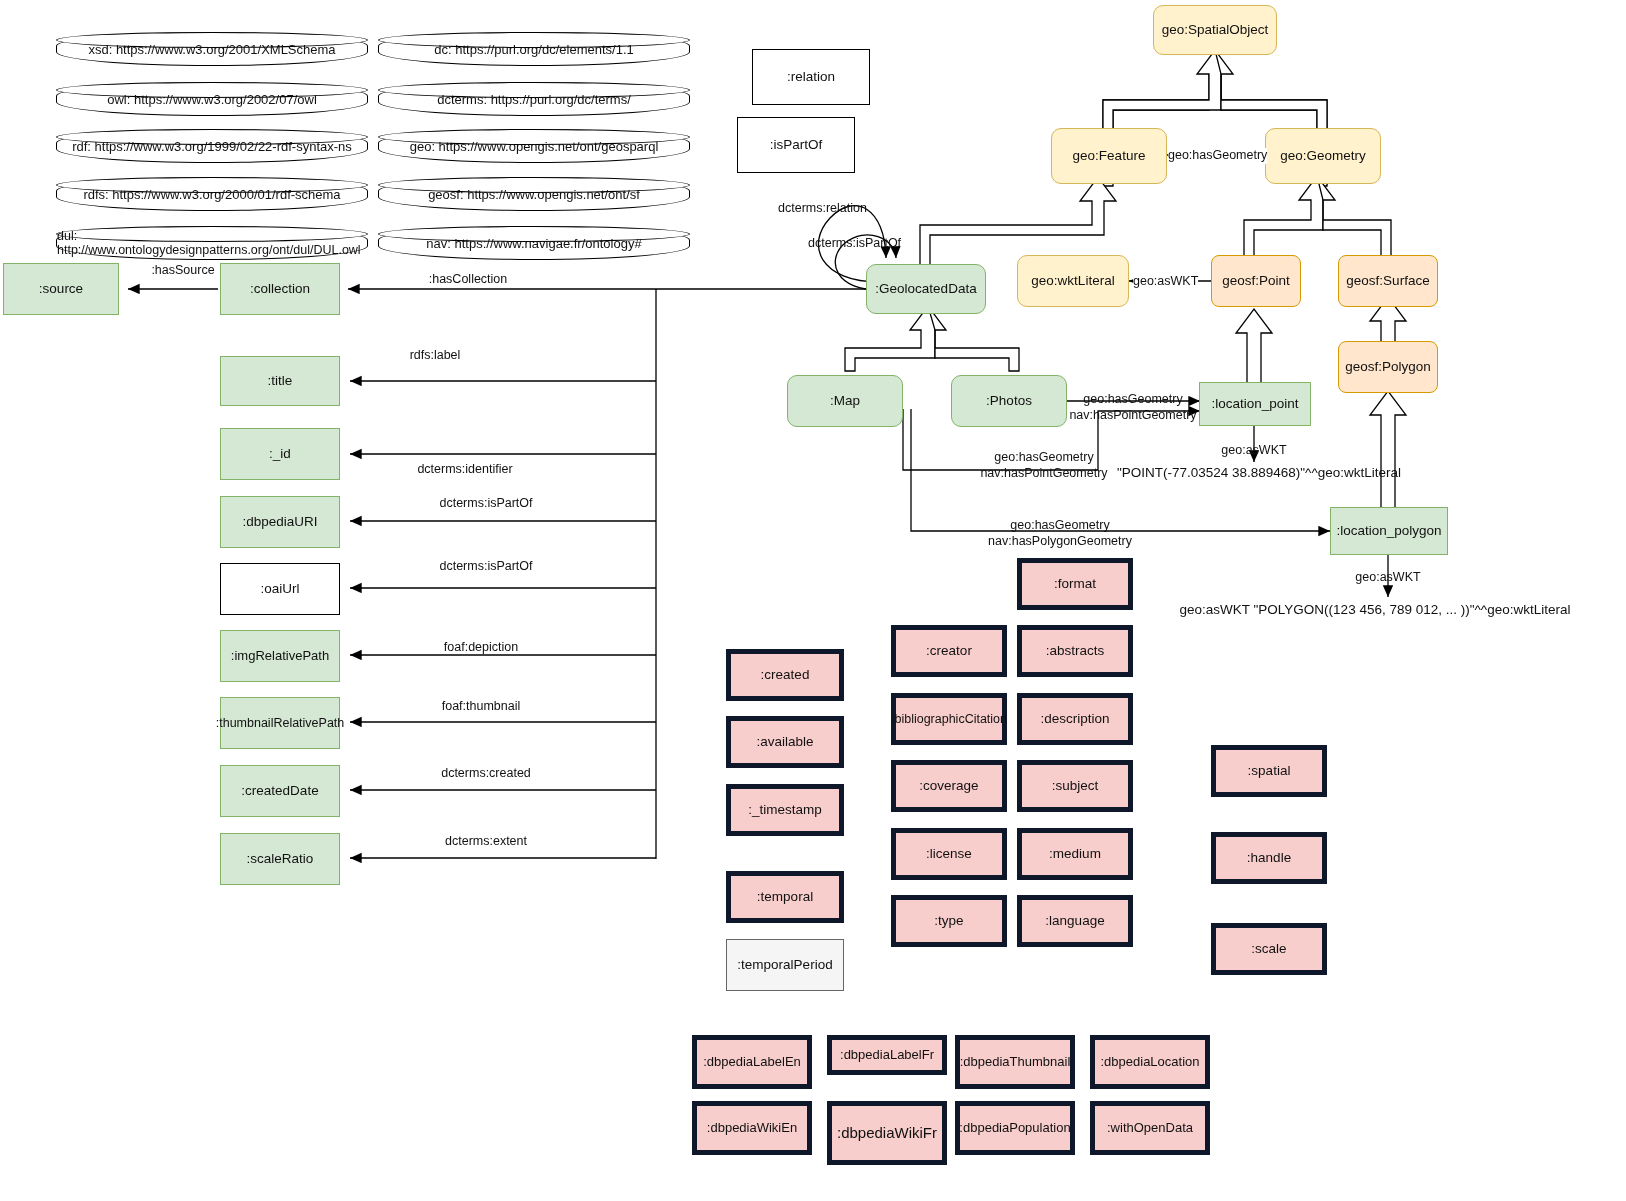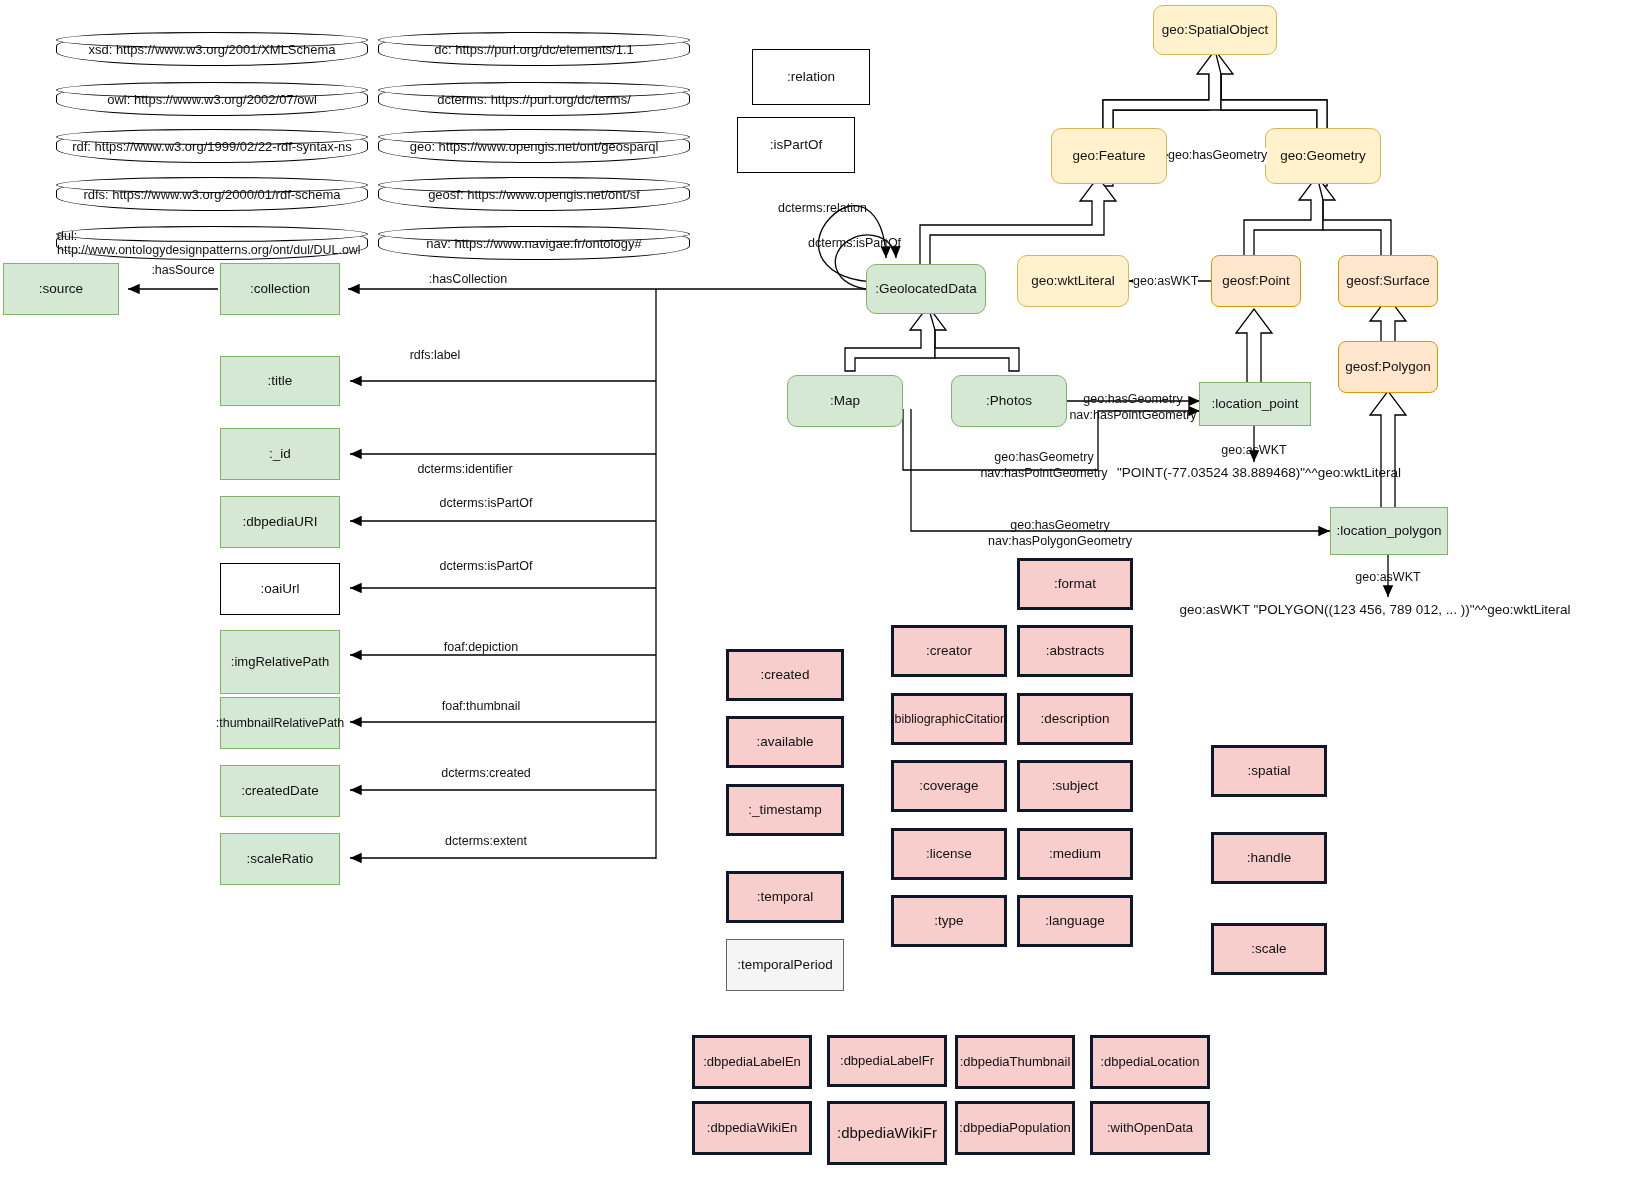--- a/index.html
+++ b/index.html
@@ -1,21 +1,21 @@
 <!DOCTYPE html>
 <html><head>
 <meta charset="utf-8">
 <title>Ontology Diagram</title>
 <style>
   html,body{margin:0;padding:0;background:#ffffff;}
   body{font-family:"Liberation Sans", sans-serif;}
   #canvas{position:relative;width:1626px;height:1201px;overflow:hidden;background:#fff;}
   .node{position:absolute;box-sizing:border-box;display:flex;align-items:center;justify-content:center;text-align:center;font-size:13.5px;color:#111;line-height:1.15;padding:2px 4px;}
   .green{background:#d5e8d4;border:1px solid #82b366;}
-  .pink{background:#f8cecc;border:3px solid #0f172a;}
+  .pink{background:#f8cecc;border:5px solid #0f172a;}
   .yellow{background:#ffe6cc;border:1px solid #d79b00;border-radius:8px;}
   .lyellow{background:#fff2cc;border:1px solid #d6b656;border-radius:10px;}
   .white{background:#ffffff;border:1px solid #000000;}
   .grey{background:#f5f5f5;border:1px solid #666666;}
   .greensq{background:#d5e8d4;border:1px solid #82b366;}
   .rounded{border-radius:10px;}
   .cyl{position:absolute;box-sizing:border-box;background:#ffffff;border:1px solid #000;border-radius:50%/14px;display:flex;align-items:center;justify-content:center;font-size:13px;color:#111;margin-top:16px;}
   .cyl:before{content:"";position:absolute;left:-1px;right:-1px;top:-1px;height:16px;border:1px solid #000;border-radius:50%;background:#fff;box-sizing:border-box;}
   .cyl span{position:relative;z-index:2;}
   .lbl{position:absolute;font-size:12.5px;color:#111;white-space:nowrap;line-height:1.25;}
@@ -146,21 +146,21 @@
   <div class="node greensq" style="left:1199px;top:382px;width:112px;height:44px;display:flex;align-items:center;justify-content:center;font-size:13.5px;">:location_point</div>
   <div class="node greensq" style="left:1330px;top:507px;width:118px;height:48px;">:location_polygon</div>
 
   <div class="node greensq" style="left:3px;top:263px;width:116px;height:52px;">:source</div>
   <div class="node greensq" style="left:220px;top:263px;width:120px;height:52px;">:collection</div>
 
   <div class="node greensq" style="left:220px;top:356px;width:120px;height:50px;">:title</div>
   <div class="node greensq" style="left:220px;top:428px;width:120px;height:52px;">:_id</div>
   <div class="node greensq" style="left:220px;top:496px;width:120px;height:52px;">:dbpediaURI</div>
   <div class="node white" style="left:220px;top:563px;width:120px;height:52px;">:oaiUrl</div>
-  <div class="node greensq" style="left:220px;top:630px;width:120px;height:64px;font-size:13px;">:imgRelativePath</div>
+  <div class="node greensq" style="left:220px;top:630px;width:120px;height:52px;font-size:13px;">:imgRelativePath</div>
   <div class="node greensq" style="left:220px;top:697px;width:120px;height:52px;font-size:12.5px;">:thumbnailRelativePath</div>
   <div class="node greensq" style="left:220px;top:765px;width:120px;height:52px;">:createdDate</div>
   <div class="node greensq" style="left:220px;top:833px;width:120px;height:52px;">:scaleRatio</div>
 
   <div class="lbl c" style="left:183px;top:263px;">:hasSource</div>
   <div class="lbl c" style="left:468px;top:272px;">:hasCollection</div>
   <div class="lbl c" style="left:435px;top:348px;">rdfs:label</div>
   <div class="lbl c" style="left:465px;top:418px;margin-top:44px;">dcterms:identifier</div>
   <div class="lbl c" style="left:486px;top:496px;">dcterms:isPartOf</div>
   <div class="lbl c" style="left:486px;top:559px;">dcterms:isPartOf</div>
@@ -210,21 +210,21 @@
   <div class="node pink" style="left:1017px;top:693px;width:116px;height:52px;">:description</div>
   <div class="node pink" style="left:1017px;top:760px;width:116px;height:52px;">:subject</div>
   <div class="node pink" style="left:1017px;top:828px;width:116px;height:52px;">:medium</div>
   <div class="node pink" style="left:1017px;top:895px;width:116px;height:52px;">:language</div>
 
   <div class="node pink" style="left:1211px;top:745px;width:116px;height:52px;">:spatial</div>
   <div class="node pink" style="left:1211px;top:832px;width:116px;height:52px;">:handle</div>
   <div class="node pink" style="left:1211px;top:923px;width:116px;height:52px;">:scale</div>
 
   <div class="node pink" style="left:692px;top:1035px;width:120px;height:54px;font-size:13px;">:dbpediaLabelEn</div>
-  <div class="node pink" style="left:827px;top:1035px;width:120px;height:52px;font-size:13px;">:dbpediaLabelFr</div>
+  <div class="node pink" style="left:827px;top:1035px;width:120px;height:40px;font-size:13px;">:dbpediaLabelFr</div>
   <div class="node pink" style="left:955px;top:1035px;width:120px;height:54px;font-size:13px;">:dbpediaThumbnail</div>
   <div class="node pink" style="left:1090px;top:1035px;width:120px;height:54px;font-size:13px;">:dbpediaLocation</div>
 
   <div class="node pink" style="left:692px;top:1101px;width:120px;height:54px;font-size:13px;">:dbpediaWikiEn</div>
   <div class="node pink" style="left:827px;top:1101px;width:120px;height:64px;font-size:15px;">:dbpediaWikiFr</div>
   <div class="node pink" style="left:955px;top:1101px;width:120px;height:54px;font-size:13px;">:dbpediaPopulation</div>
   <div class="node pink" style="left:1090px;top:1101px;width:120px;height:54px;font-size:13px;">:withOpenData</div>
 
 </div>
 

